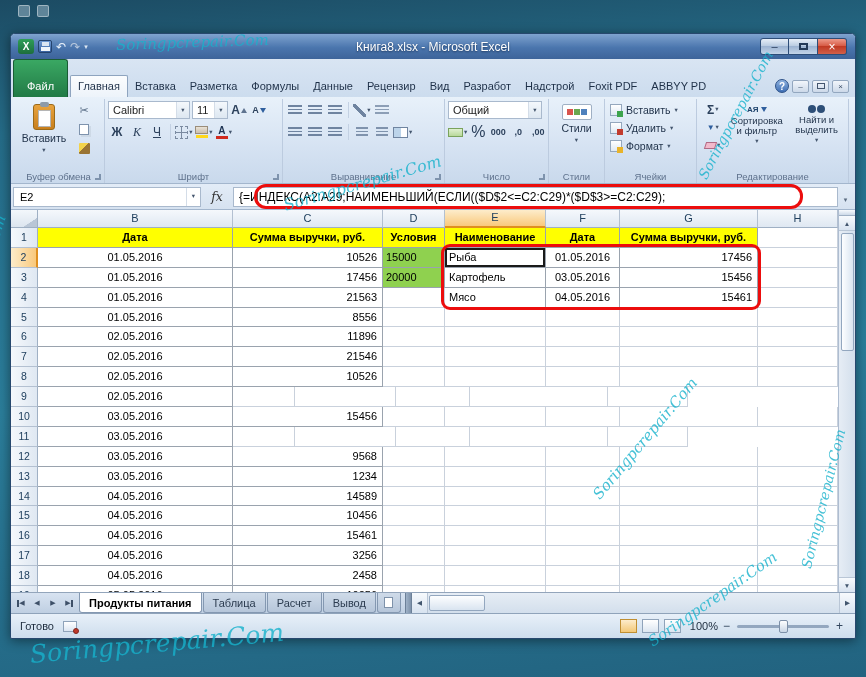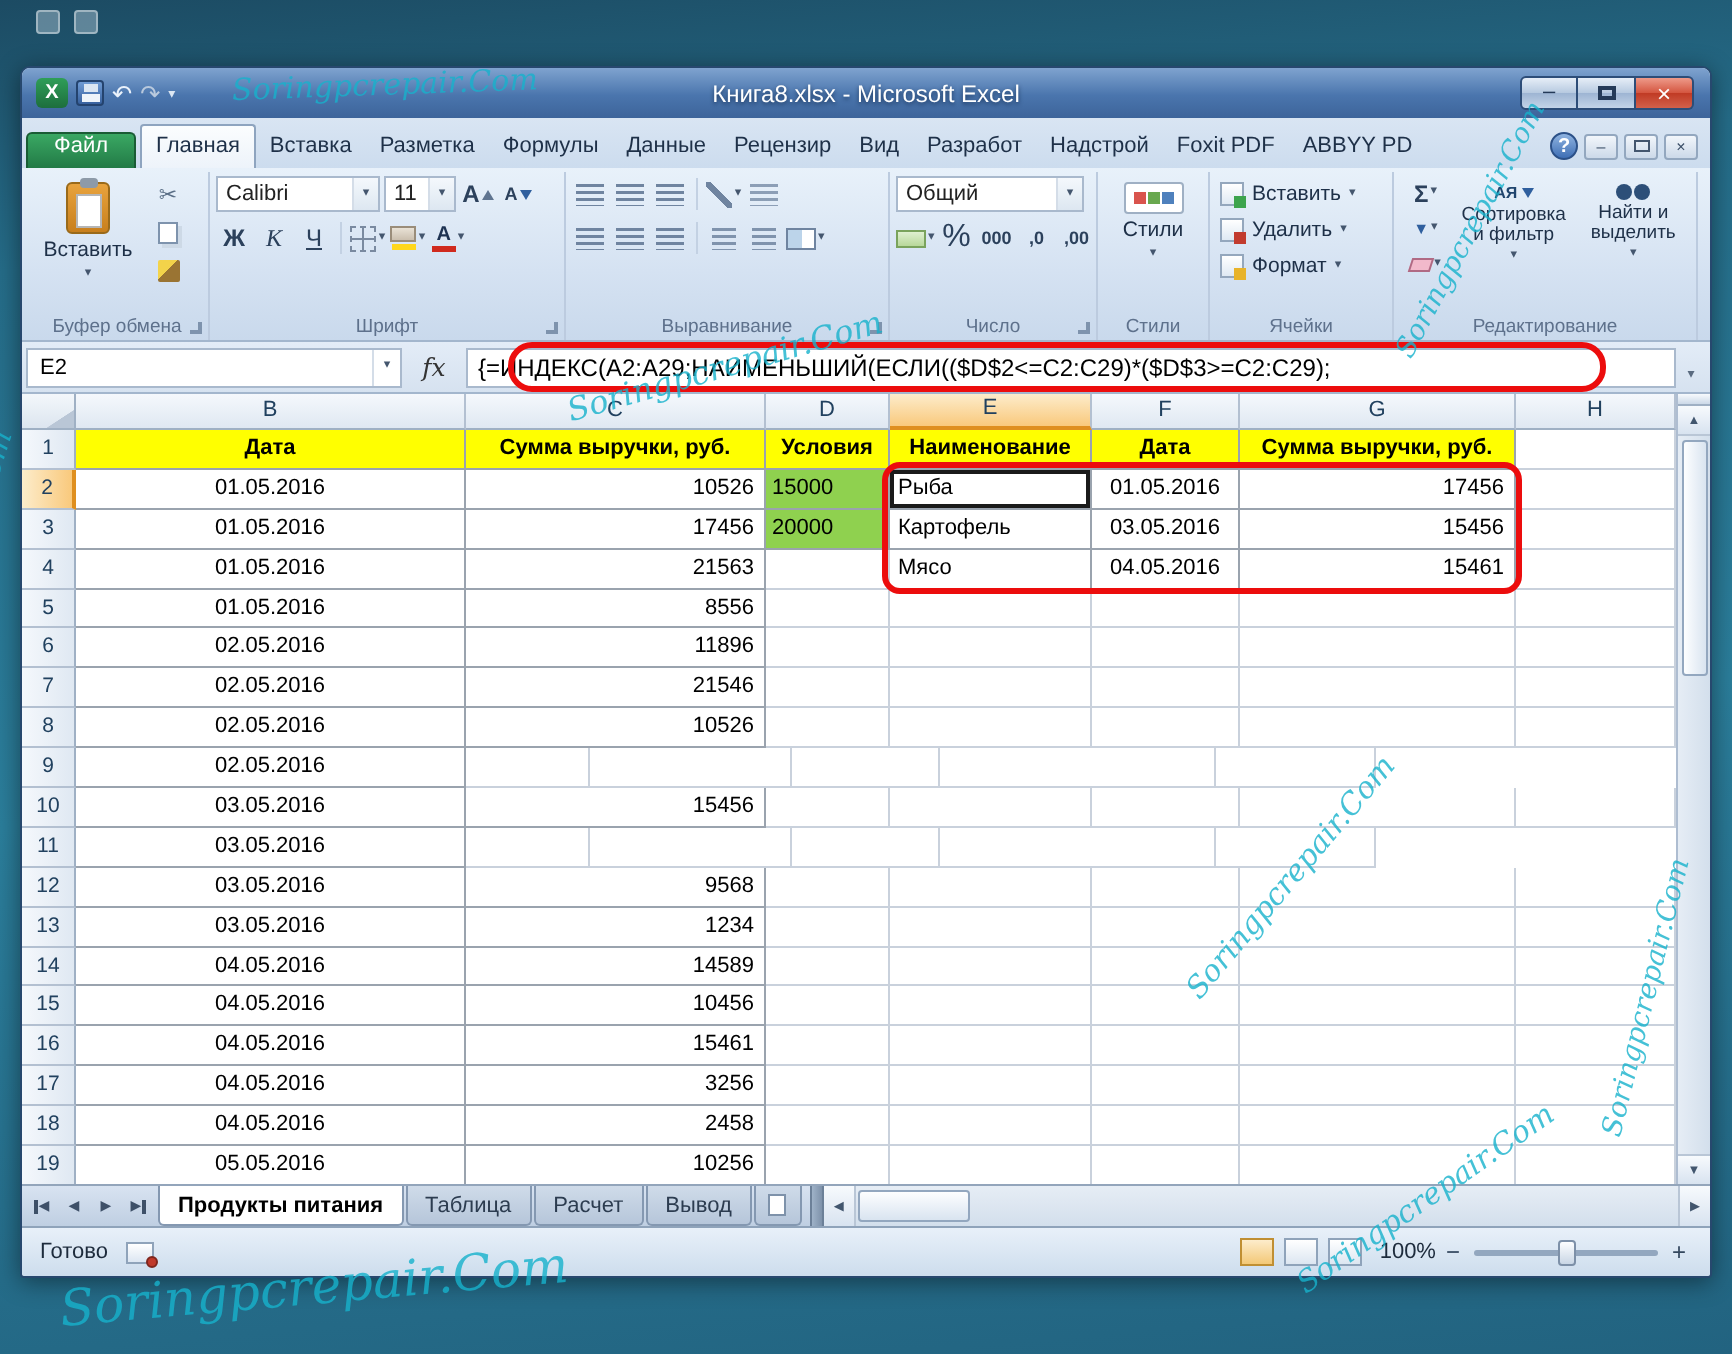--- a/index.html
+++ b/index.html
@@ -35,21 +35,21 @@
   .wbtn + .wbtn{border-left:none;}
   .wbtn.close{background:linear-gradient(#ee9a8a,#d4553f 50%,#c03a24 50%,#d2604a);color:#fff;border-radius:0 3px 3px 0;font-size:12px;}
   .maxbox{width:9px;height:7px;border:2px solid #243a58;display:inline-block;}
   .maxbox.small{width:8px;height:6px;border-width:1.5px;border-color:#44566e;}
 
   
   .tabrow{flex:0 0 25px;display:flex;align-items:flex-end;background:linear-gradient(#d9e5f3,#ccdcee);position:relative;}
   .rtabs{display:flex;align-items:flex-end;flex:1;overflow:hidden;padding-left:2px;}
   .rtab{padding:4px 7px 5px;font-size:11px;color:#1e3048;white-space:nowrap;}
   .rtab.file{background:linear-gradient(#3aa863,var(--file-tab-green,#227a46));color:#fff;border-radius:3px 3px 0 0;
-    padding:0 13px 5px;margin-right:2px;border:1px solid #1a5c35;border-bottom:none;}
+    padding:20px 13px 5px;margin-right:2px;border:1px solid #1a5c35;border-bottom:none;}
   .rtab.active{background:linear-gradient(#fbfdfe,#edf3fa);border:1px solid #8ea4bf;border-bottom:1px solid #edf3fa;
     border-radius:2px 2px 0 0;margin-bottom:-1px;}
   .tr-right{display:flex;align-items:center;gap:3px;padding:0 6px 4px;}
   .helpbtn{width:14px;height:14px;border-radius:50%;background:linear-gradient(#8fb3e0,#3f6fb5);color:#fff;
     font-size:10px;font-weight:bold;display:flex;align-items:center;justify-content:center;border:1px solid #2c5188;}
   .mini-wbtn{width:17px;height:13px;background:linear-gradient(#f2f6fb,#ccd9e9);border:1px solid #93a7bf;border-radius:2px;
     display:flex;align-items:center;justify-content:center;font-size:8px;color:#3c4f68;}
 
   
   .ribbon{flex:0 0 87px;display:flex;background:linear-gradient(#e8f1fa,#d5e2f2 60%,#c9d9ec);

